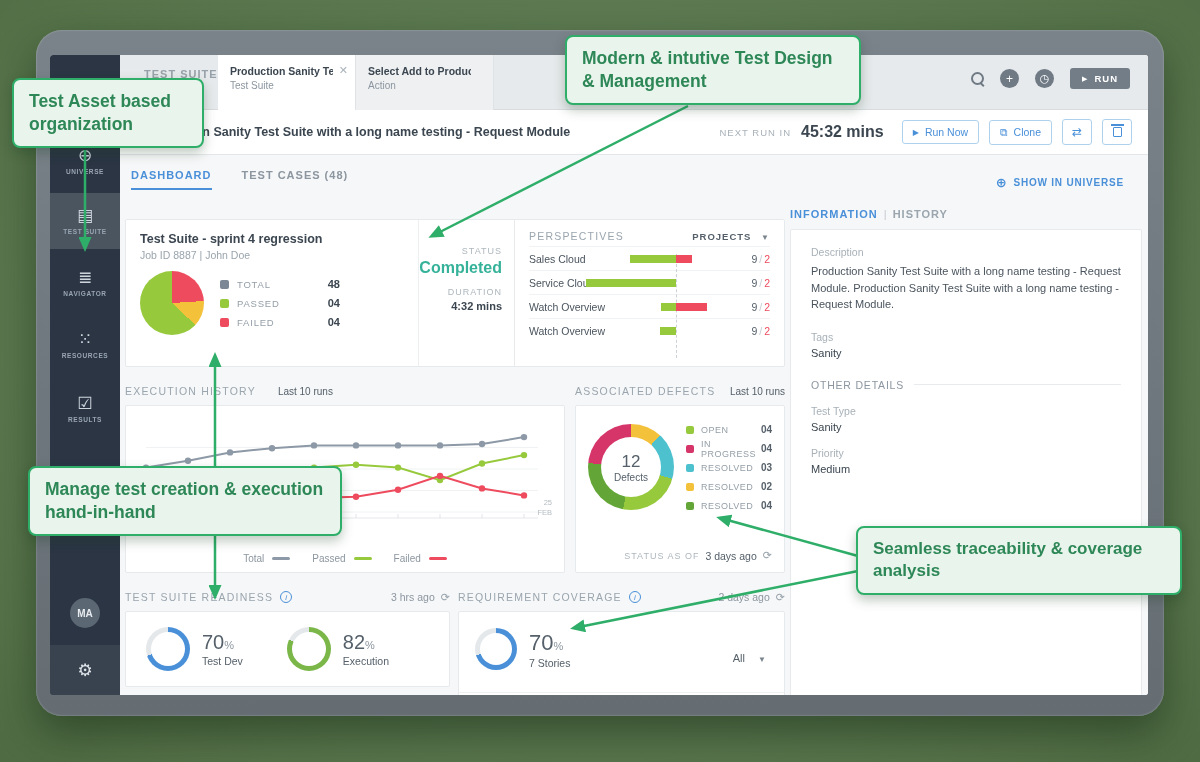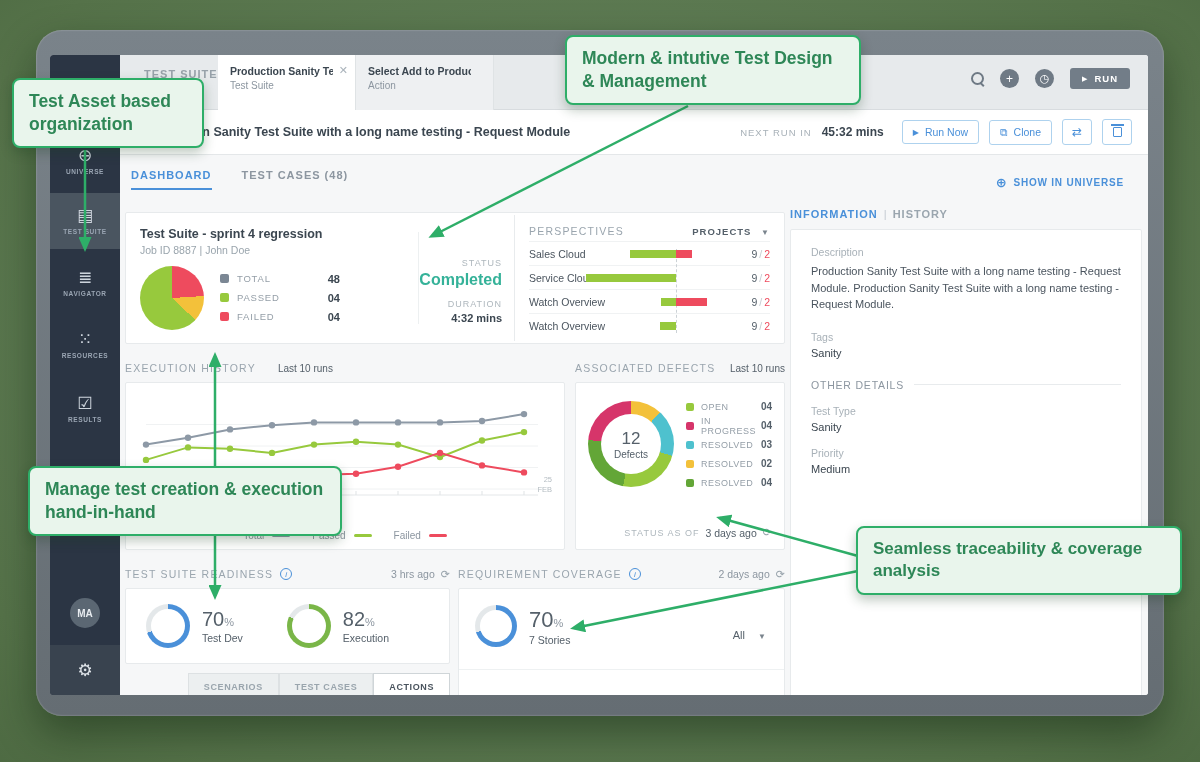--- a/index.html
+++ b/index.html
@@ -46,21 +46,21 @@
   .circ-ic.clock { font-size:11px; }
   .run-btn { background:#727d88; color:#fff; font-size:9.5px; font-weight:bold; letter-spacing:1px;
     padding:5px 12px; border-radius:3px; cursor:pointer; display:flex; align-items:center; gap:6px; }
   .run-btn .play { font-size:7px; }
 
   
   .subheader { position:absolute; left:70px; top:55px; right:0; height:45px; background:#fff; border-bottom:1px solid #e4e7e9; }
   .sh-title { position:absolute; left:24px; top:15px; font-size:12.5px; font-weight:bold; color:#3b4650; }
   .sh-right { position:absolute; right:16px; top:9px; display:flex; align-items:center; gap:10px; }
   .nr-label { font-size:9.5px; letter-spacing:1px; color:#a8b1b8; }
-  .nr-value { font-size:12px; font-weight:bold; color:#3b4650; margin-right:8px; }
+  .nr-value { font-size:16px; font-weight:bold; color:#3b4650; margin-right:8px; }
   .b-btn { border:1px solid #aed2ee; color:var(--accent); background:#fff; border-radius:3px; font-size:10.5px;
     padding:5px 10px; display:flex; align-items:center; gap:6px; cursor:pointer; }
   .b-btn .play { font-size:8px; }
   .b-ic { border:1px solid #aed2ee; color:var(--accent); background:#fff; border-radius:3px; width:30px; height:26px;
     display:flex; align-items:center; justify-content:center; font-size:12px; cursor:pointer; }
   .trash { position:relative; width:9px; height:10px; border:1.5px solid var(--accent); border-top-width:1px; border-radius:1px; }
   .trash::before { content:""; position:absolute; left:-3px; top:-4px; width:13px; height:2px; background:var(--accent); }
 
   
   .content { position:absolute; left:70px; top:100px; right:0; bottom:0; background:#f6f7f8; overflow:hidden; }
@@ -77,21 +77,21 @@
   .left-col { position:absolute; left:5px; top:48px; width:660px; }
   .right-col { position:absolute; left:670px; top:48px; width:352px; }
 
   .hdr-row { display:flex; align-items:center; justify-content:space-between; height:22px; }
   .ago { font-size:10.5px; color:#8c96a0; display:flex; align-items:center; gap:6px; }
   .ext-ic { width:11px; height:11px; border:1.5px solid #8fbce4; border-radius:2px; color:var(--accent);
     font-size:8px; line-height:9px; text-align:center; cursor:pointer; }
   .refresh { color:#9aa5ad; font-size:11px; cursor:pointer; }
 
   
-  .exec-card { height:132px; display:flex; margin-top:9px;align-items:center; }
+  .exec-card { height:148px; display:flex; margin-top:16px; }
   .exec-left { width:292px; padding:12px 14px; }
   .exec-title { font-size:12.5px; font-weight:bold; color:#3b4650; }
   .exec-sub { font-size:10.5px; color:#9aa5ad; margin-top:3px; }
   .exec-body { display:flex; margin-top:10px; align-items:center; }
   .pie { width:64px; height:64px; border-radius:50%; }
   .exec-legend { margin-left:16px; width:120px; }
   .leg-row { display:flex; align-items:center; height:19px; }
   .sw { width:9px; height:9px; border-radius:2px; }
   .leg-lb { font-size:9.5px; letter-spacing:.8px; color:#949ea7; margin-left:8px; flex:1; }
   .leg-val { font-size:11px; color:#3b4650; font-weight:bold; }

